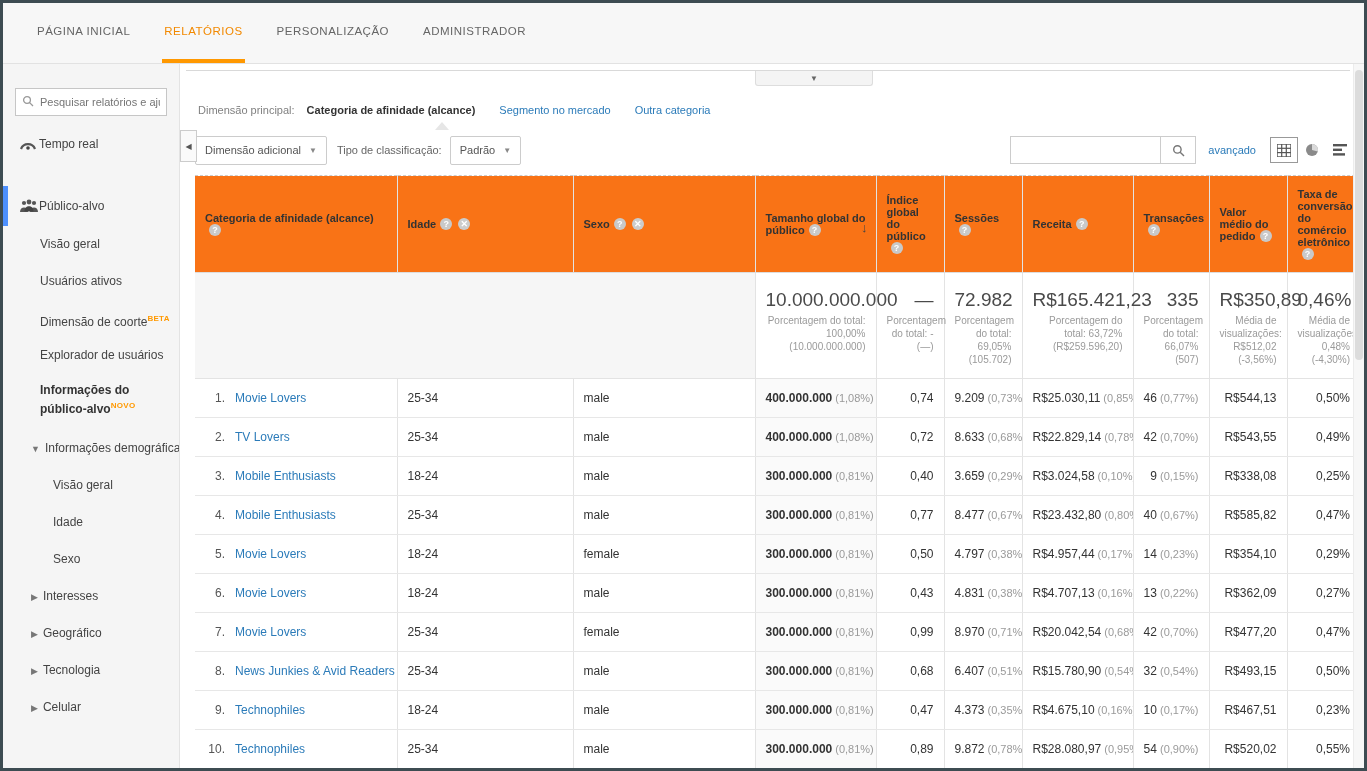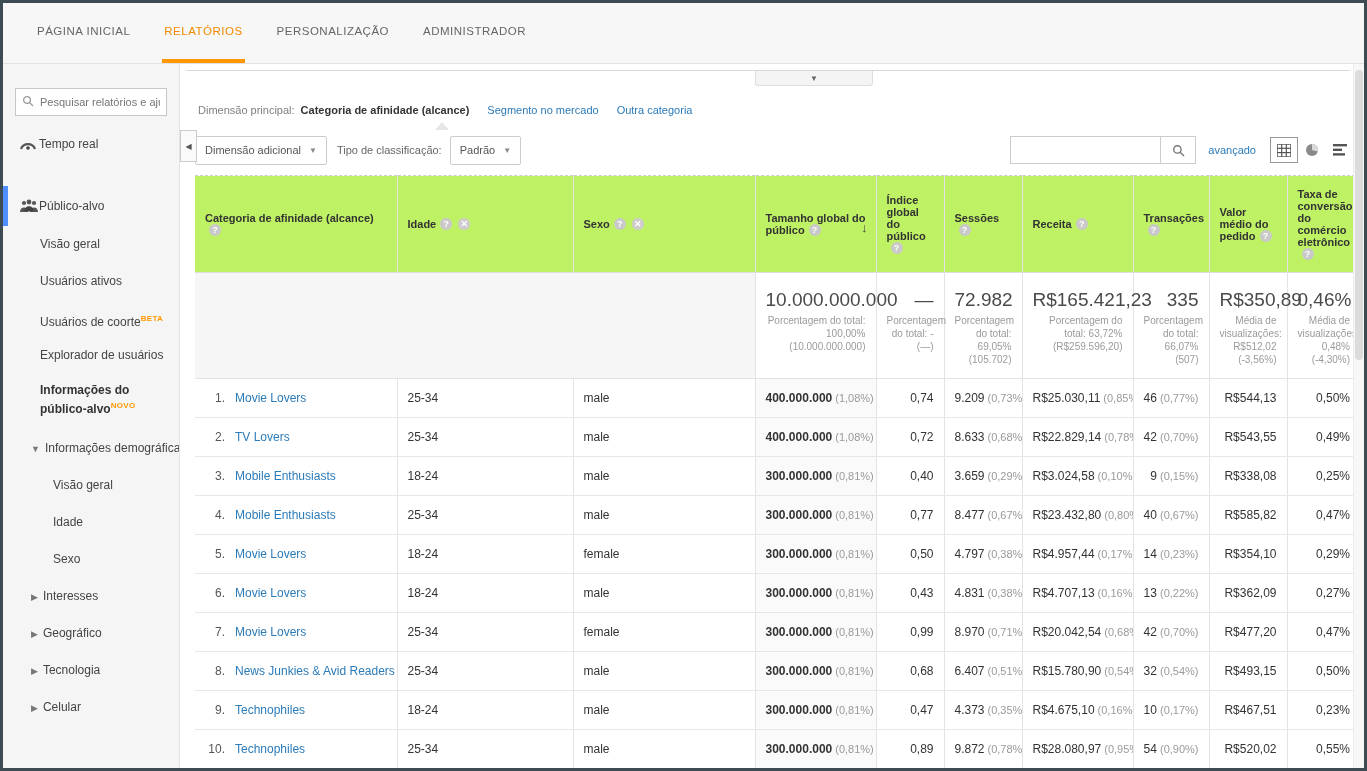--- a/index.html
+++ b/index.html
@@ -28,21 +28,21 @@
   .side-list li.active-section::before{content:"";position:absolute;left:0;top:0;bottom:0;width:5px;background:#4d90fe;}
   .tri{font-size:9px;color:#777;margin-right:5px;}
   sup.badge{color:#f90;font-size:8px;font-weight:bold;letter-spacing:.3px;}
   .collapse-btn{position:absolute;left:177px;top:66px;width:15px;height:30px;background:#fafafa;border:1px solid #ccc;
     display:flex;align-items:center;justify-content:center;font-size:8px;color:#555;cursor:pointer;z-index:5;}
   
   .main{flex:1;position:relative;background:#fff;overflow:hidden;}
   .top-line{position:absolute;top:6px;left:6px;right:14px;height:1px;background:#d9d9d9;}
   .panel-tab{position:absolute;top:7px;left:575px;width:116px;height:14px;background:#f4f4f4;border:1px solid #ddd;border-top:none;
     border-radius:0 0 3px 3px;display:flex;align-items:center;justify-content:center;font-size:8px;color:#666;cursor:pointer;}
-  .dim-bar{position:absolute;top:40px;left:18px;font-size:11px;display:flex;align-items:center;gap:18px;white-space:nowrap;}
+  .dim-bar{position:absolute;top:40px;left:18px;font-size:11px;display:flex;align-items:center;gap:24px;white-space:nowrap;}
   .dim-label{color:#808080;}
   .dim-active{color:#333;font-weight:bold;margin-left:-12px;}
   .link{color:#2b7bb9;text-decoration:none;cursor:pointer;}
   .notch{position:absolute;top:58px;left:255px;width:0;height:0;border-left:7px solid transparent;border-right:7px solid transparent;border-bottom:8px solid #e6e6e6;}
   .toolbar{position:absolute;top:70px;left:15px;right:10px;height:32px;display:flex;align-items:center;font-size:11px;color:#555;}
   .btn{border:1px solid #ccc;border-radius:2px;background:#fff;height:29px;display:inline-flex;align-items:center;
     padding:0 9px;cursor:pointer;font-size:11px;color:#555;box-sizing:border-box;}
   .btn .caret{font-size:8px;color:#888;margin-left:8px;}
   .tb-label{margin:0 8px 0 10px;color:#666;}
   .tb-right{margin-left:auto;display:flex;align-items:center;}
@@ -50,21 +50,21 @@
   .tsearch input{width:150px;border:1px solid #ccc;border-right:none;padding:0 6px;font-size:11px;box-sizing:border-box;font-family:"Liberation Sans",sans-serif;}
   .tsearch .sbtn{width:36px;border:1px solid #ccc;background:#fff;display:flex;align-items:center;justify-content:center;cursor:pointer;box-sizing:border-box;}
   .adv{margin:0 14px 0 12px;font-size:11px;}
   .viewgroup{display:flex;align-items:center;}
   .vbtn{width:28px;height:26px;display:flex;align-items:center;justify-content:center;cursor:pointer;border:1px solid transparent;box-sizing:border-box;}
   .vbtn.active{border-color:#999;background:#fff;}
   
   table.report{position:absolute;top:111px;left:15px;width:1165px;border-collapse:collapse;table-layout:fixed;font-size:12px;color:#333;}
   table.report th,table.report td{border-right:1px solid #e3e3e3;box-sizing:border-box;}
   table.report th:last-child,table.report td:last-child{border-right:none;}
-  thead th{background:#bef264;border-top:1px dashed #ccc;border-bottom:1px solid #ddd;height:97px;vertical-align:middle;
+  thead th{background:#f97316;border-top:1px dashed #ccc;border-bottom:1px solid #ddd;height:97px;vertical-align:middle;
     text-align:left;font-size:11px;font-weight:bold;color:#333;padding:0 10px;position:relative;cursor:pointer;}
   .qicon{display:inline-block;width:12px;height:12px;border-radius:50%;background:#c9c9c9;color:#fff;font-size:9px;line-height:12px;
     text-align:center;font-weight:bold;margin-left:4px;vertical-align:1px;cursor:pointer;}
   .xicon{display:inline-block;width:12px;height:12px;border-radius:50%;background:#ccc;color:#fff;font-size:9px;line-height:12px;
     text-align:center;font-weight:bold;margin-left:6px;vertical-align:1px;cursor:pointer;}
   .sort-arrow{position:absolute;right:8px;top:44px;font-size:13px;color:#444;font-weight:normal;}
   tr.totals td{height:106px;vertical-align:top;padding:16px 10px 0 10px;border-bottom:1px solid #e3e3e3;text-align:right;}
   tr.totals td.blank{background:#f6f6f6;}
   .tot-val{font-size:19px;color:#4a4a4a;line-height:22px;}
   .tot-sub{font-size:10px;color:#9a9a9a;margin-top:3px;line-height:13px;}
@@ -122,21 +122,21 @@
                 <circle cx="10" cy="3" r="2.4" fill="#555"></circle>
                 <path d="M1 13c0-3 2-4.4 4-4.4S9 10 9 13z" fill="#555"></path>
                 <path d="M11 13c0-3 2-4.4 4-4.4s4 1.4 4 4.4z" fill="#555"></path>
                 <path d="M5.5 12.5c0-3.6 2.1-5.3 4.5-5.3s4.5 1.7 4.5 5.3z" fill="#444"></path>
               </svg>
           </span>
           <span>Público-alvo</span>
         </li>
         <li><span>Visão geral</span></li>
         <li><span>Usuários ativos</span></li>
-        <li><span>Usuários de coorte</span><sup class="badge">BETA</sup></li>
+        <li><span>Dimensão de coorte</span><sup class="badge">BETA</sup></li>
         <li><span>Explorador de usuários</span></li>
         <li class="two-line"><span>Informações do público-alvo</span><sup class="badge">NOVO</sup></li>
         <li class="arrowed"><span class="tri">▼</span><span>Informações demográficas</span></li>
         <li class="lvl2"><span>Visão geral</span></li>
         <li class="lvl2"><span>Idade</span></li>
         <li class="lvl2"><span>Sexo</span></li>
         <li class="arrowed"><span class="tri">▶</span><span>Interesses</span></li>
         <li class="arrowed"><span class="tri">▶</span><span>Geográfico</span></li>
         <li class="arrowed"><span class="tri">▶</span><span>Tecnologia</span></li>
         <li class="arrowed"><span class="tri">▶</span><span>Celular</span></li>

